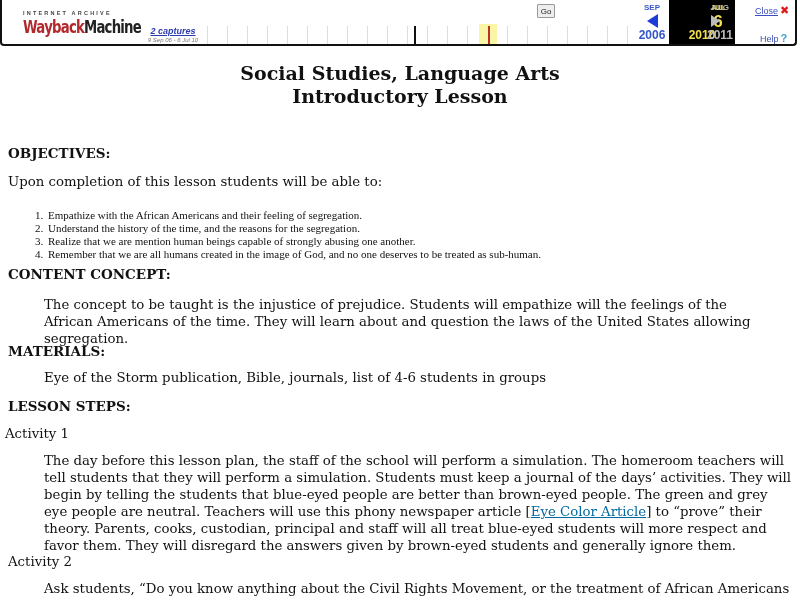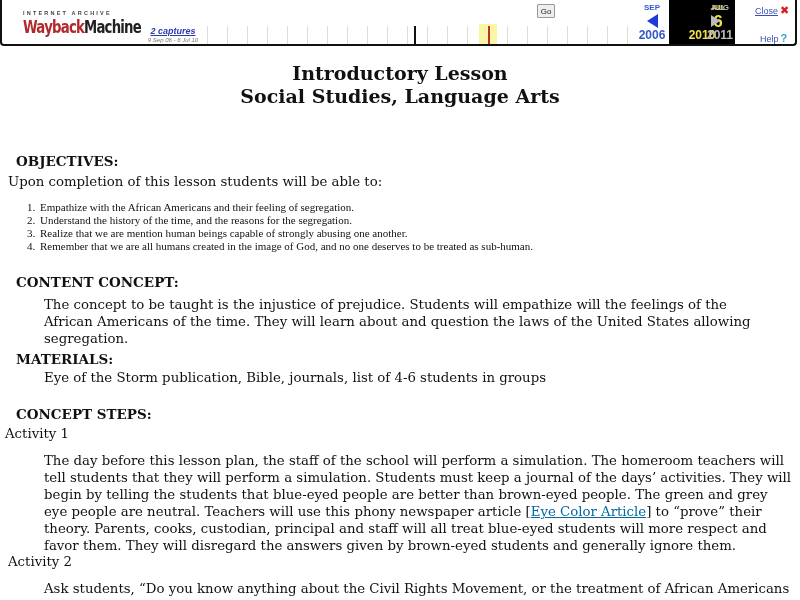--- a/index.html
+++ b/index.html
@@ -32,23 +32,23 @@
   .arrow-l { width: 0; height: 0; border-top: 7px solid transparent; border-bottom: 7px solid transparent; border-right: 11px solid #1d3bd6; margin: 2px auto 0; }
   .arrow-r { width: 0; height: 0; border-top: 6px solid transparent; border-bottom: 6px solid transparent; border-left: 9px solid #bbb; margin: 3px auto 0 8px; }
   .wb-close { position: absolute; left: 753px; top: 4px; font-size: 9px; color: #3a4fb8; text-decoration: underline; }
   .wb-close .x { color: #e01a1a; font-weight: bold; font-size: 11px; text-decoration: none; display: inline-block; margin-left: 2px; }
   .wb-help { position: absolute; left: 758px; top: 32px; font-size: 9px; color: #3a4fb8; }
   .wb-help .q { color: #3aa1d8; font-weight: bold; font-size: 11px; text-decoration: none; display: inline-block; margin-left: 2px; }
 
   
   .content { position: absolute; left: 0; top: 62px; width: 800px; }
   .title { text-align: center; font-weight: bold; font-size: 19px; line-height: 23px; margin: 0; }
-  h3 { font-size: 13.5px; font-weight: bold; margin: 8px; position: absolute; left: 8px; }
+  h3 { font-size: 13.5px; font-weight: bold; margin: 0; position: absolute; left: 8px; }
   .p { position: absolute; font-size: 13.3px; line-height: 17px; }
-  ol.obj { position: absolute; left: 20px; top: 150px; margin: 0; padding-left: 18px; font-family: "Liberation Serif", serif; font-size: 11px; line-height: 13px; }
+  ol.obj { position: absolute; left: 20px; top: 150px; margin: 8px; padding-left: 18px; font-family: "Liberation Serif", serif; font-size: 11px; line-height: 13px; }
   ol.obj li { padding-left: 2px; }
   .indent { left: 44px; width: 750px; }
   a.link { color: #0369a1; text-decoration: underline; }
 </style>
 </head>
 <body>
 
 <div class="wb">
   <div class="wb-logo">
     <div class="ia">INTERNET ARCHIVE</div>
@@ -102,38 +102,38 @@
       <div class="arrow-r"></div>
       <div class="yr">2011</div>
     </div>
   </div>
   <div class="wb-close"><span>Close</span><span class="x">✖</span></div>
   <div class="wb-help"><span>Help</span><span class="q">?</span></div>
 </div>
 
 <div class="content">
   <div>
+    <p class="title">Social Studies, Language Arts</p>
     <p class="title">Introductory Lesson</p>
-    <p class="title">Social Studies, Language Arts</p>
   </div>
 </div>
 
 <h3 style="top:145px">OBJECTIVES:</h3>
 <div class="p" style="left:8px;top:173px">Upon completion of this lesson students will be able to:</div>
 <ol class="obj" style="top:201px">
   <li>Empathize with the African Americans and their feeling of segregation.</li>
   <li>Understand the history of the time, and the reasons for the segregation.</li>
   <li>Realize that we are mention human beings capable of strongly abusing one another.</li>
   <li>Remember that we are all humans created in the image of God, and no one deserves to be treated as sub-human.</li>
 </ol>
 
 <h3 style="top:266px">CONTENT CONCEPT:</h3>
 <div class="p indent" style="top:296px;width:720px">The concept to be taught is the injustice of prejudice.  Students will empathize will the feelings of the African Americans of the time.  They will learn about and question the laws of the United States allowing segregation.</div>
 
 <h3 style="top:343px">MATERIALS:</h3>
 <div class="p indent" style="top:369px">Eye of the Storm publication, Bible, journals, list of 4-6 students in groups</div>
 
-<h3 style="top:398px">CONCEPT STEPS:</h3>
+<h3 style="top:398px">LESSON STEPS:</h3>
 <div class="p" style="left:5px;top:425px">Activity 1</div>
 <div class="p indent" style="top:452px;width:748px"><span>The day before this lesson plan, the staff of the school will perform a simulation.  The homeroom teachers will tell students that they will perform a simulation.  Students must keep a journal of the days’ activities.  They will begin by telling the students that blue-eyed people are better than brown-eyed people.  The green and grey eye people are neutral.  Teachers will use this phony newspaper article [</span><a class="link">Eye Color Article</a><span>] to “prove” their theory.  Parents, cooks, custodian, principal and staff will all treat blue-eyed students will more respect and favor them.  They will disregard the answers given by brown-eyed students and generally ignore them.</span></div>
 
 <div class="p" style="left:8px;top:553px">Activity 2</div>
 <div class="p indent" style="top:580px;width:748px">Ask students, “Do you know anything about the Civil Rights Movement, or the treatment of African Americans during the 50s through 70s?”  Have students record what they think and list them on the board.  Students may mention Martin</div>
 
 </body></html>

